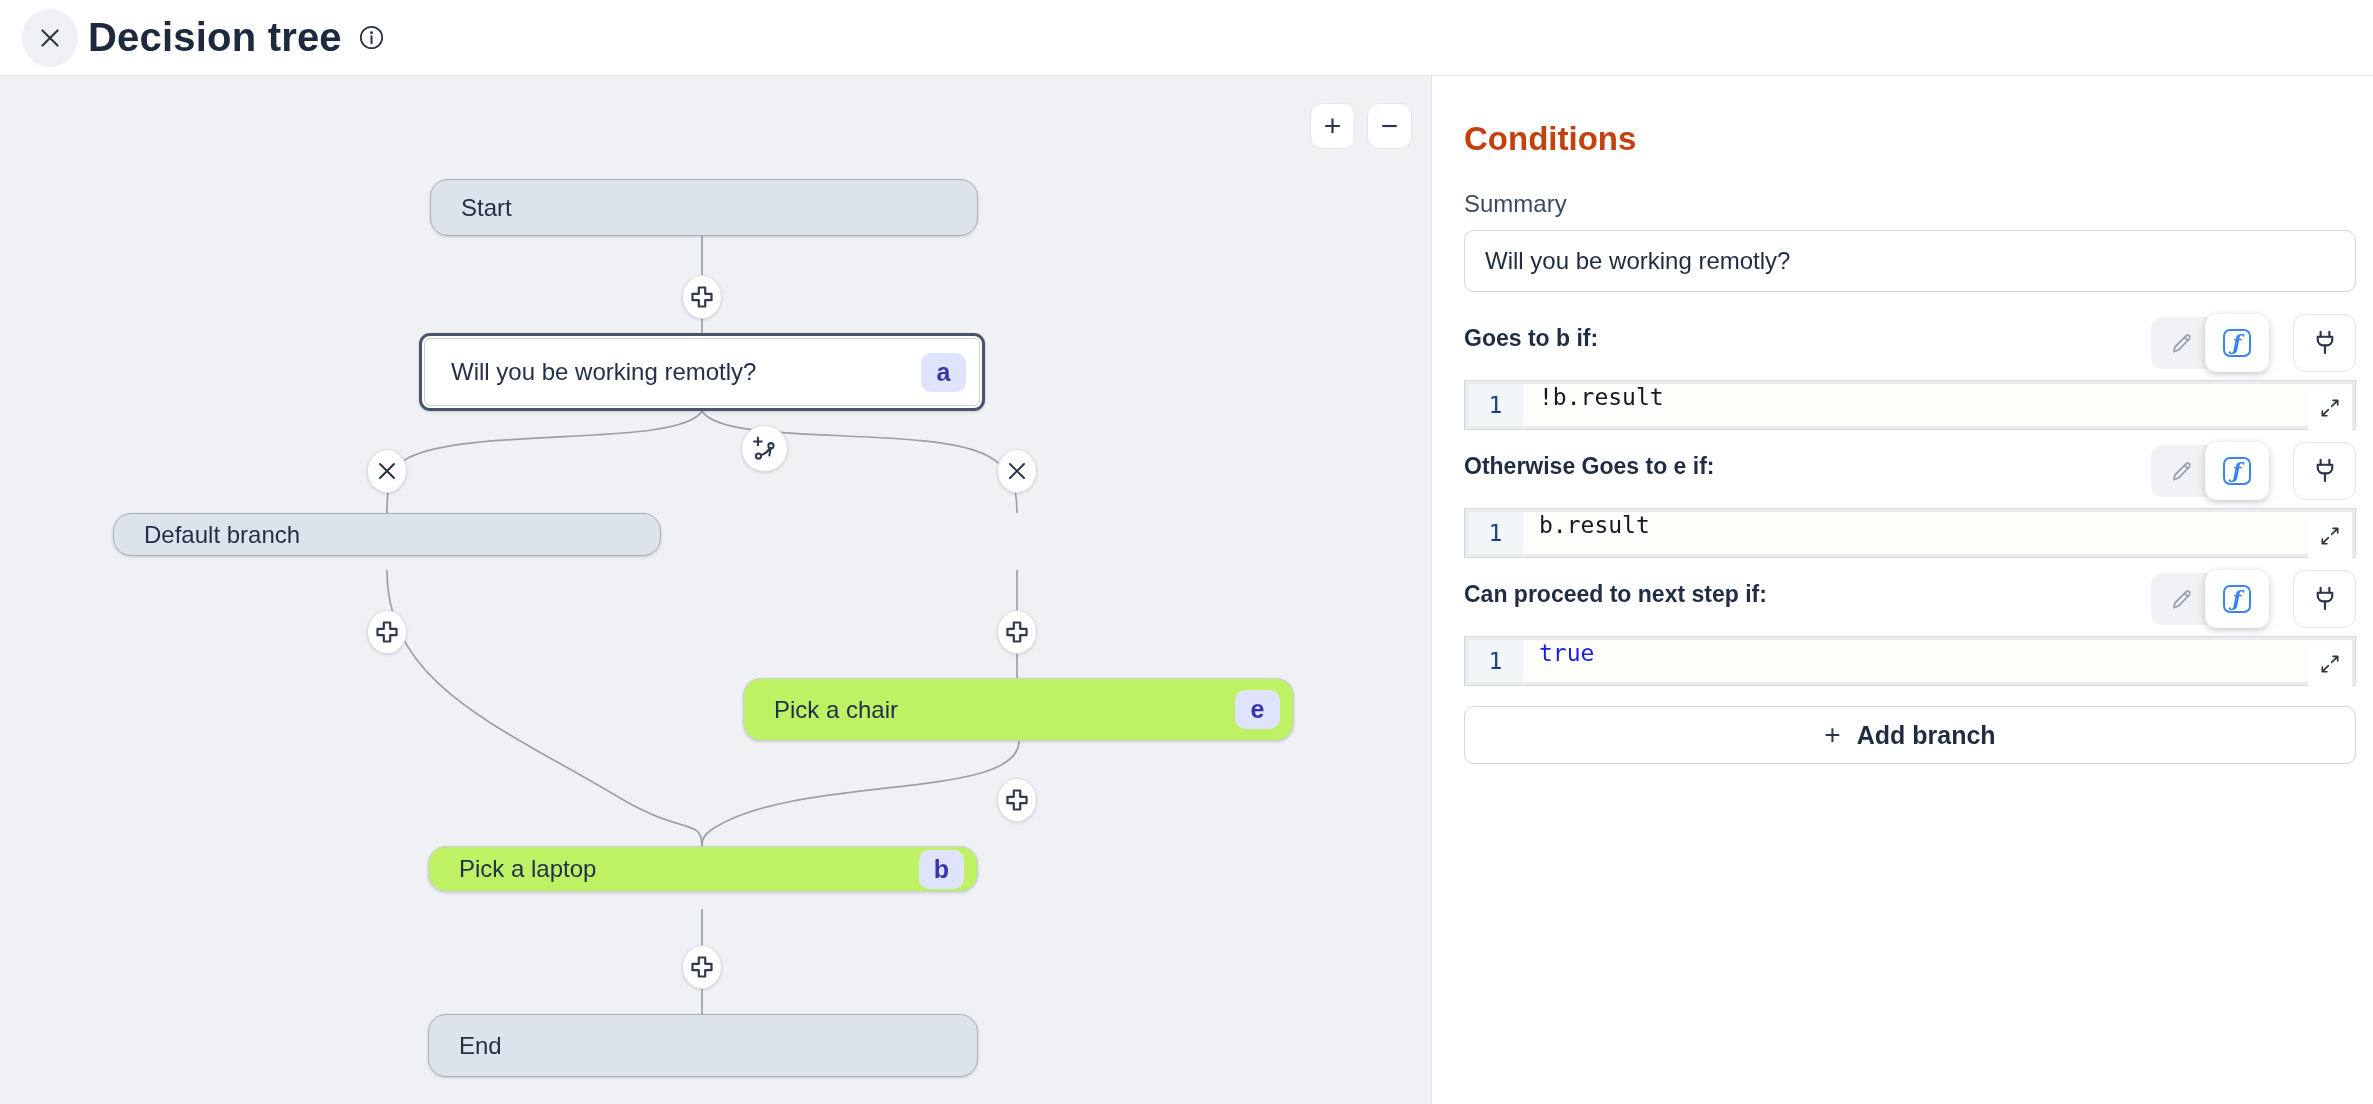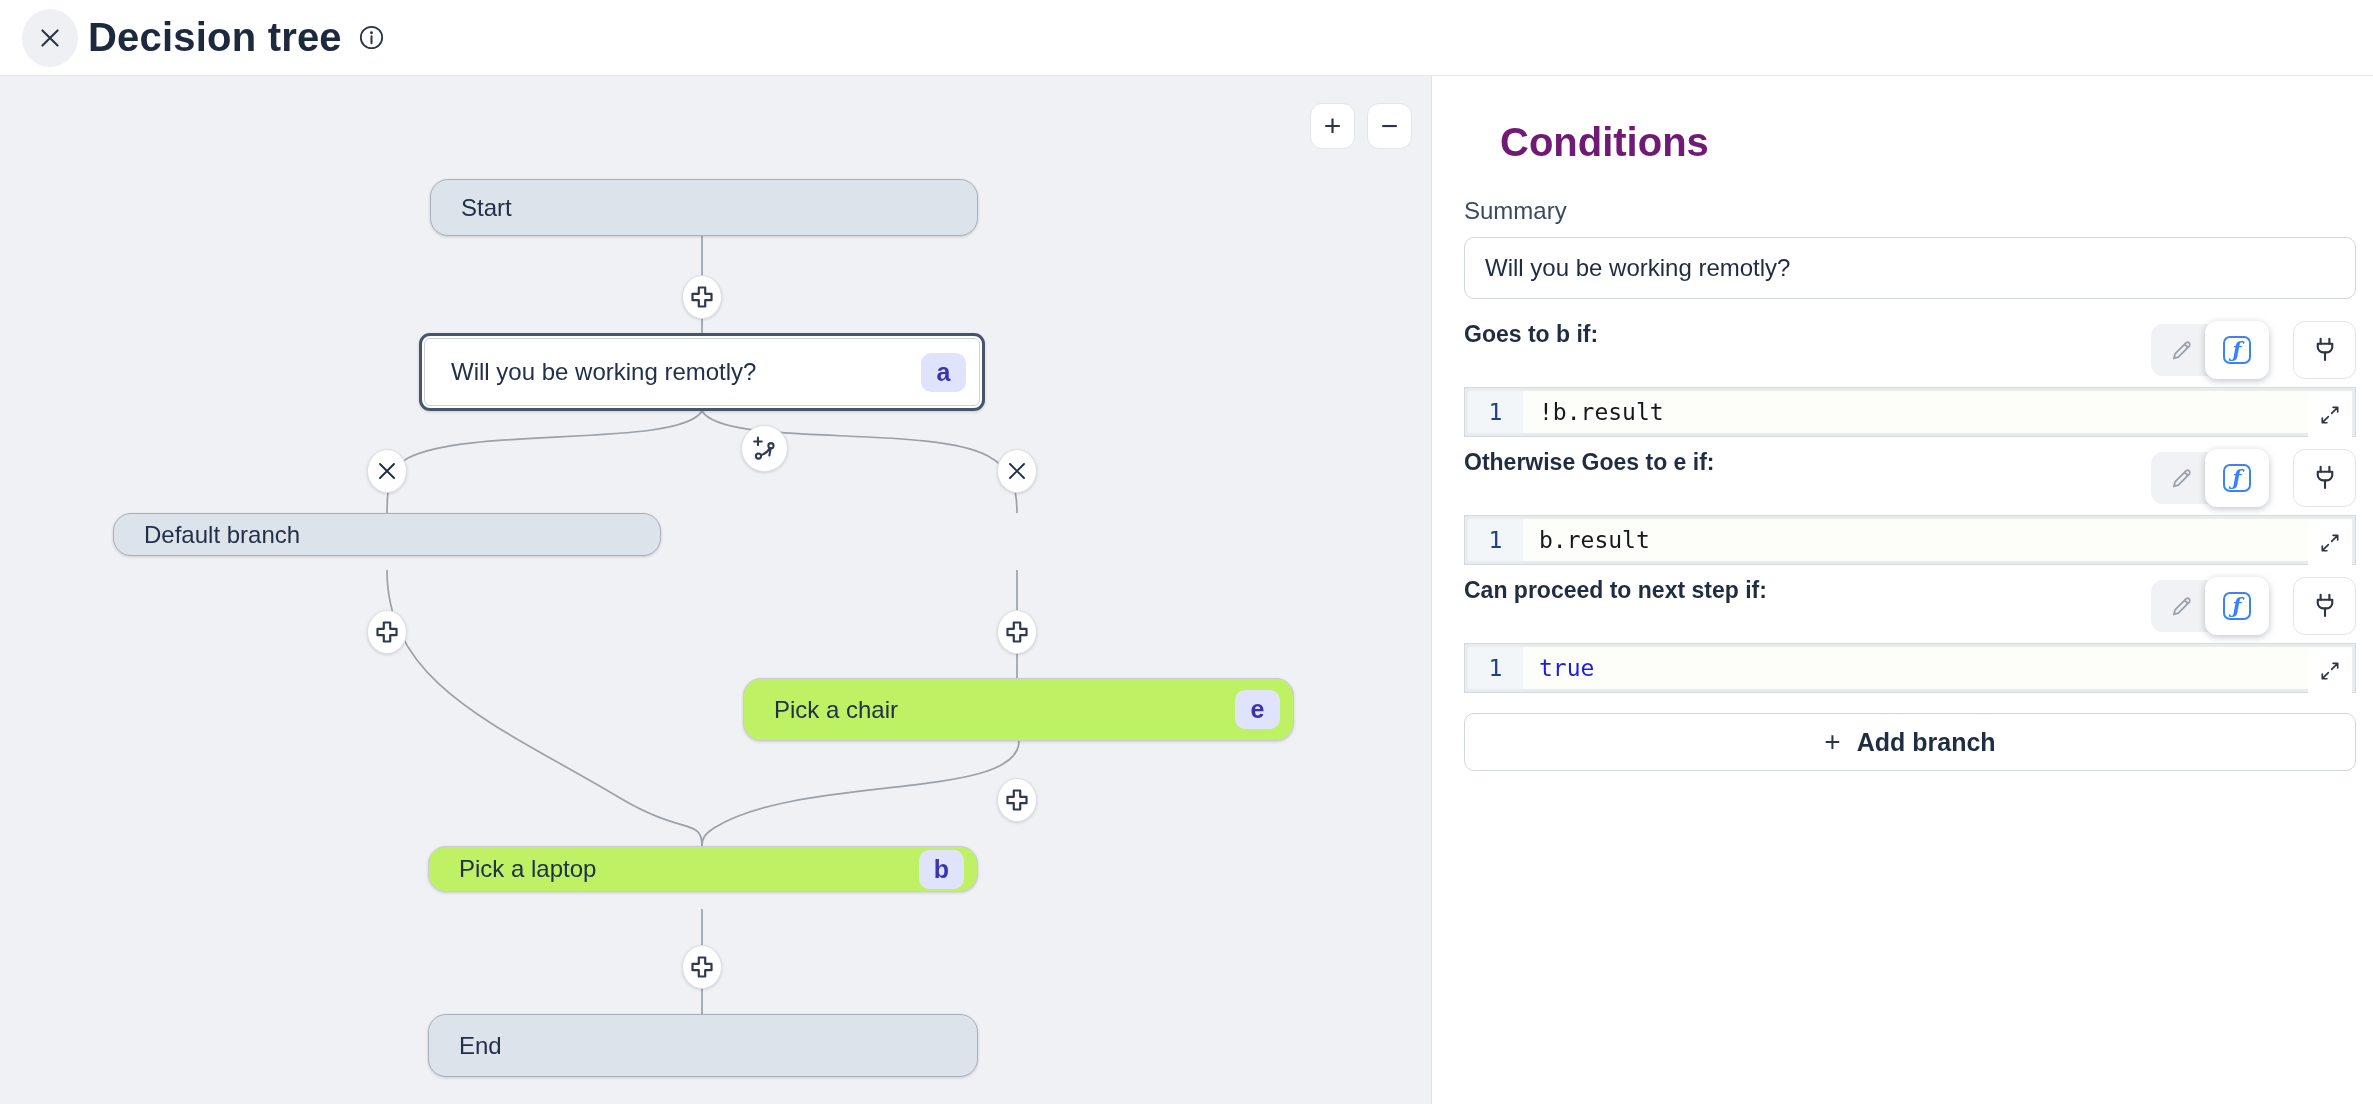--- a/index.html
+++ b/index.html
@@ -42,33 +42,33 @@
 
   
   .zoom-btn { position:absolute; width:45px; height:46px; background:#fff; border:1px solid #e3e5e9;
     border-radius:12px; font-size:30px; color:#2b3547; display:flex; align-items:center;
     justify-content:center; cursor:pointer; font-weight:400; }
 
   
   .panel { position:absolute; left:1432px; top:76px; width:941px; height:1028px; background:#fff;
     padding:44px 17px 0 32px; }
   .panel-head { display:flex; align-items:center; justify-content:space-between; }
-  .panel-title { font-size:40px; font-weight:700; color:#701a75;margin-left:36px; }
+  .panel-title { font-size:33px; font-weight:700; color:#c2410c; }
   .delete-btn { height:56px; padding:0 22px; border:1px solid #e6e8eb; border-radius:10px;
     background:#f2f3f5; display:flex; align-items:center; gap:14px; font-size:24px; font-weight:700;
     color:#3a424e; cursor:pointer; font-family:inherit; }
 
   .summary-label { margin-top:32px; font-size:24px; color:#3c4a61; }
   .summary-input { margin-top:12px; width:100%; height:62px; border:1px solid #d2d7de;
     border-radius:10px; padding:0 20px; font-size:24px; color:#1f2c41; background:#fff;
     font-family:inherit; outline:none; }
 
   .cond-row { margin-top:12px; }
   .cond-row.first { margin-top:22px; }
-  .cond-head { display:flex; align-items:flex-start; justify-content:space-between; }
+  .cond-head { display:flex; align-items:center; justify-content:space-between; }
   .cond-label { font-size:23px; font-weight:700; color:#1f2c41; margin-bottom:10px; }
   .cond-tools { display:flex; align-items:center; gap:24px; }
   .seg { background:#f1f2f5; border-radius:12px; height:52px; display:flex; align-items:center;
     padding:0 8px; }
   .seg-pencil { width:46px; height:46px; background:transparent; border:none; display:flex;
     align-items:center; justify-content:center; cursor:pointer; }
   .seg-f { width:64px; height:58px; background:#fff; border:none; border-radius:12px;
     box-shadow:0 2px 7px rgba(40,50,70,.28); display:flex; align-items:center; justify-content:center;
     cursor:pointer; margin-right:-8px; }
   .f-box { width:28px; height:28px; border:2.4px solid #3b82f6; border-radius:7px; color:#3b82f6;
@@ -77,21 +77,21 @@
     padding-bottom:2px; }
   .plug-btn { width:63px; height:58px; background:#fff; border:1px solid #e1e4e9; border-radius:12px;
     display:flex; align-items:center; justify-content:center; cursor:pointer; }
 
   .code-editor { margin-top:8px; position:relative; height:50px; border:1px solid #d6dae0;
     background:#e9ecef; display:flex; align-items:stretch; padding:3px 3px; }
   .gutter { width:55px; background:#f3f6f9; color:#1e3f8f;
     font-family:"DejaVu Sans Mono", monospace; font-size:23px; display:flex; align-items:center;
     justify-content:center; }
   .code-area { flex:1; background:#fdfdf9; font-family:"DejaVu Sans Mono", monospace; font-size:23px;
-    color:#15181c; display:flex; align-items:center; padding-left:16px; cursor:text; }
+    color:#15181c; display:flex; align-items:flex-start; padding-left:16px; cursor:text; }
   .code-area .kw { color:#1b1fe0; }
   .expand-btn { position:absolute; right:3px; top:5px; width:44px; height:44px; background:#fff;
     border:none; display:flex; align-items:center; justify-content:center; cursor:pointer; }
 
   .add-branch { margin-top:20px; width:100%; height:58px; background:#fff; border:1px solid #d2d7de;
     border-radius:10px; display:flex; align-items:center; justify-content:center; gap:16px;
     font-size:25px; font-weight:700; color:#1f2c41; cursor:pointer; font-family:inherit; }
   .add-branch .plus-glyph { font-weight:400; font-size:28px; color:#2b3547; }
 </style>
 </head>

